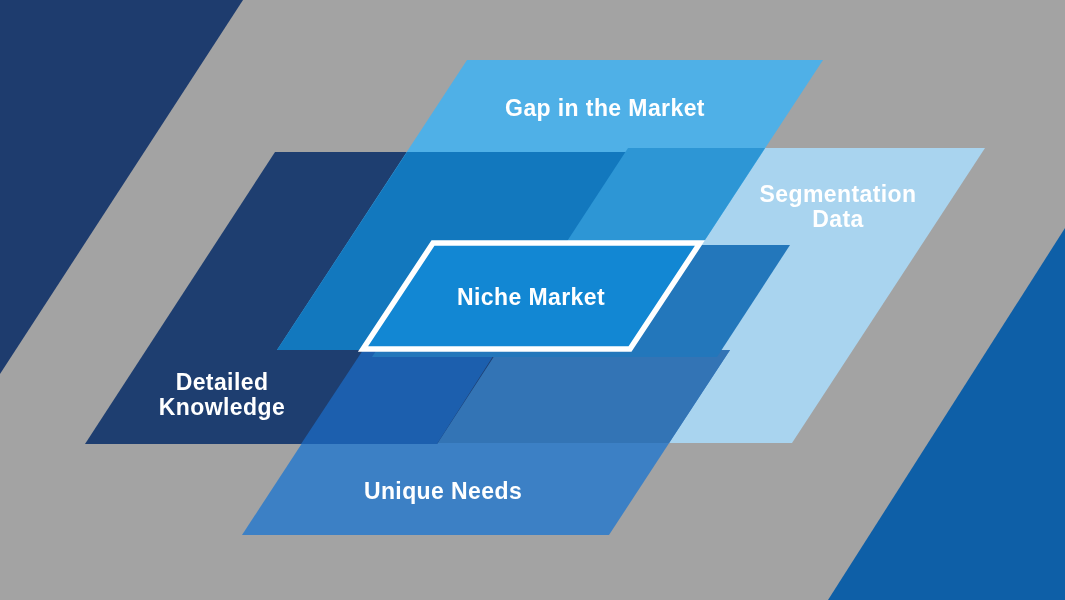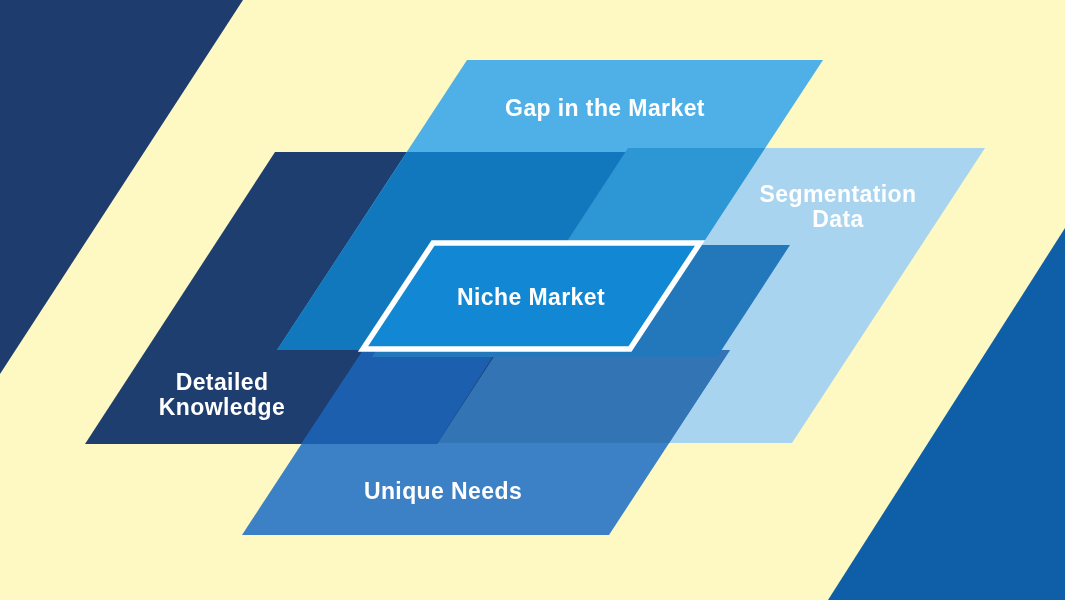--- a/index.html
+++ b/index.html
@@ -4,21 +4,21 @@
 <style>
   html, body {
     margin: 0;
     padding: 0;
     background: #ffffff;
   }
   .stage {
     position: relative;
     width: 1065px;
     height: 600px;
-    background: #fef9c3;
+    background: #a3a3a3;
     overflow: hidden;
     font-family: "Liberation Sans", sans-serif;
   }
   svg {
     display: block;
     width: 1065px;
     height: 600px;
   }
   .shape-label {
     font-family: "Liberation Sans", "DejaVu Sans", sans-serif;

